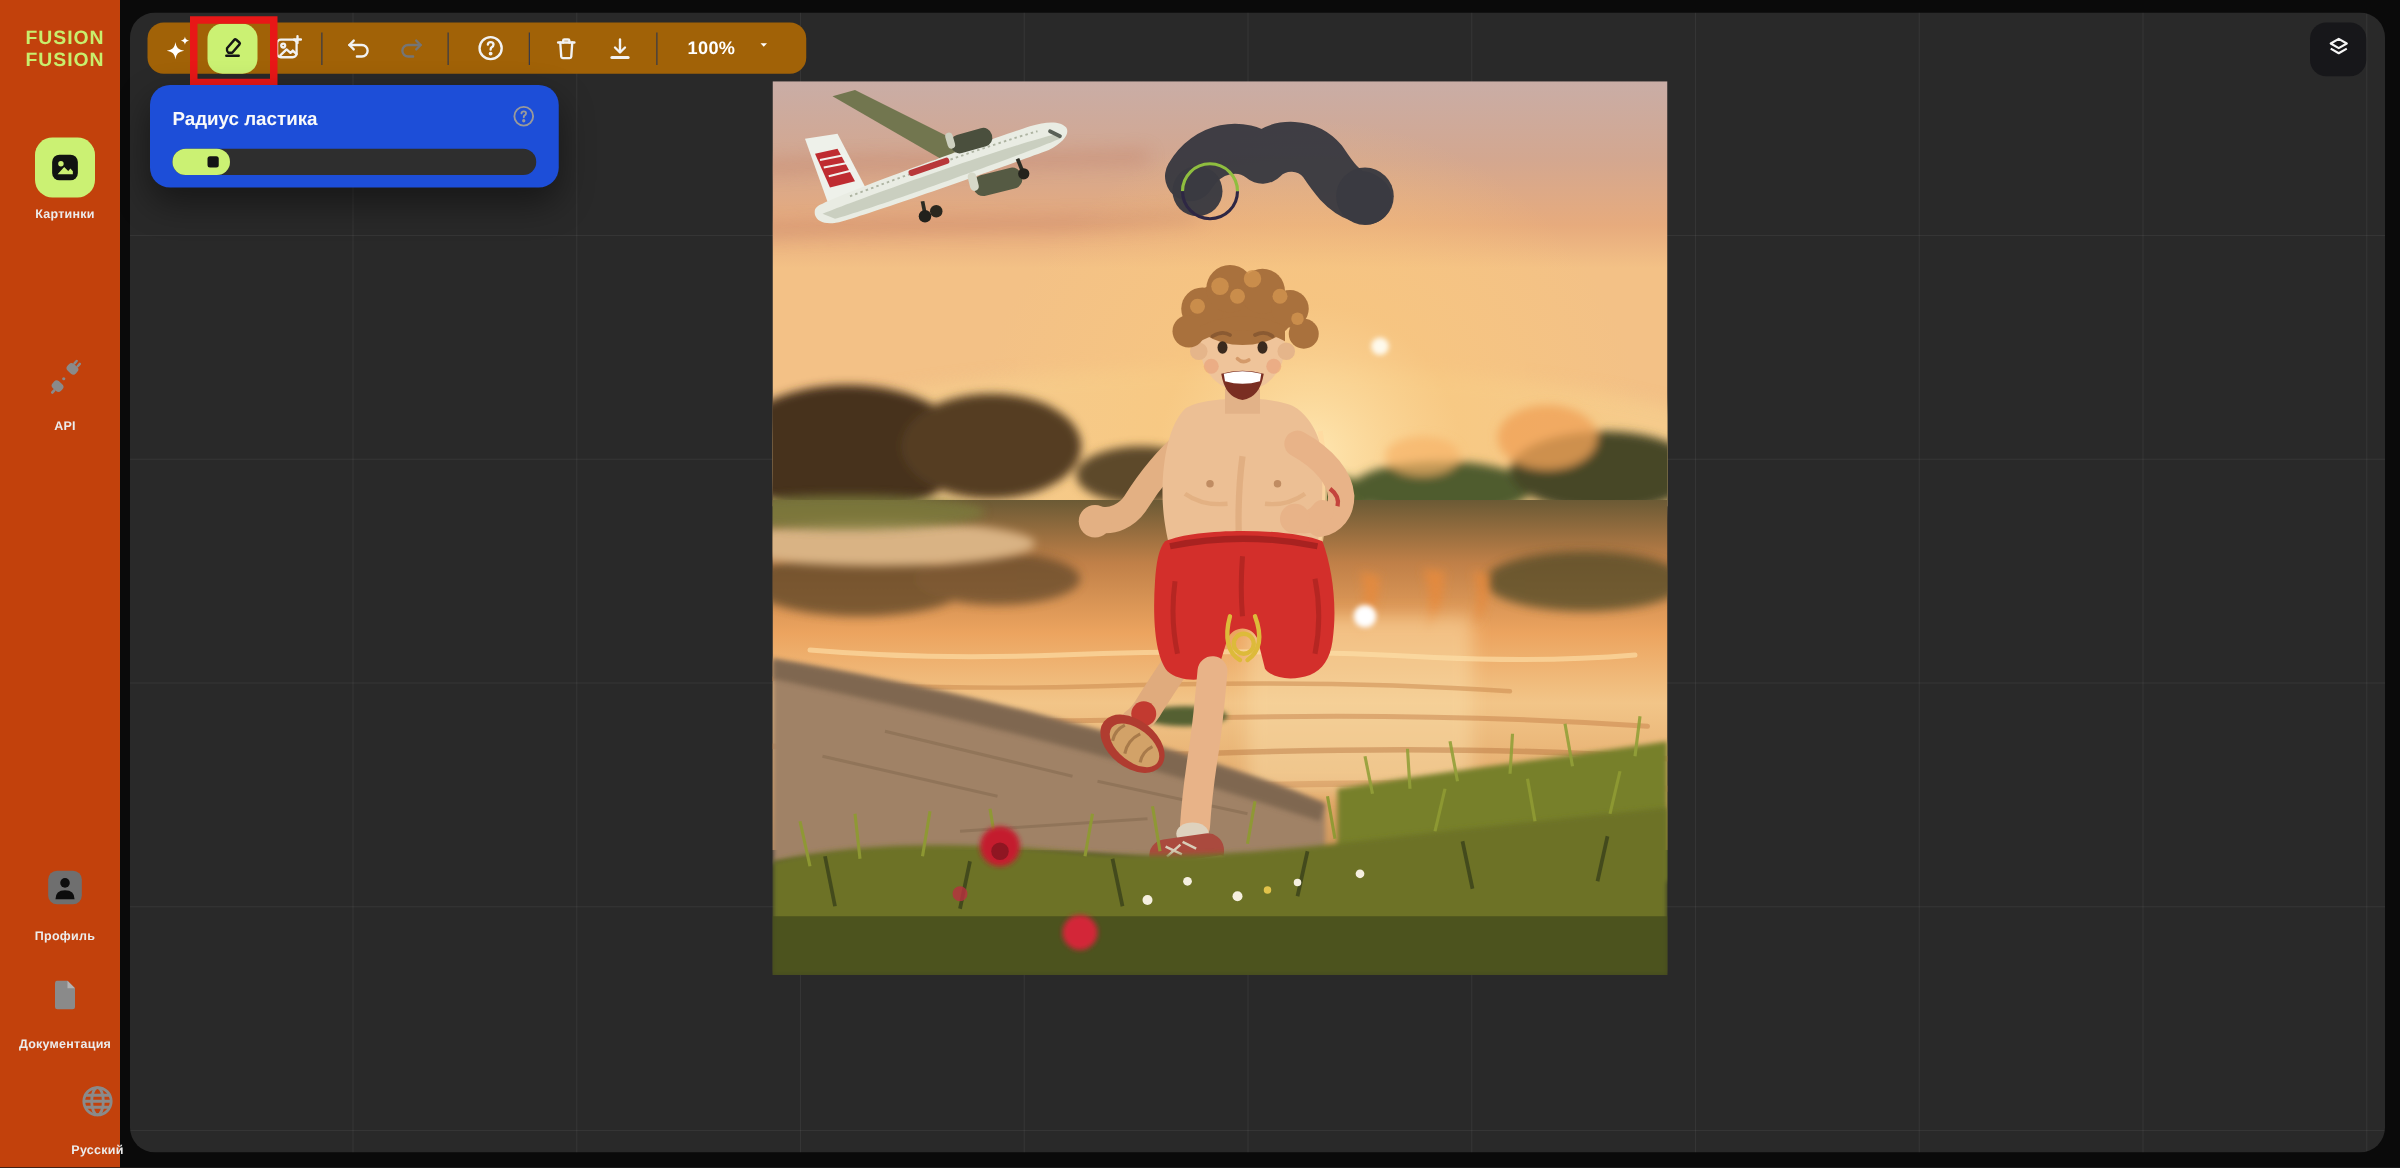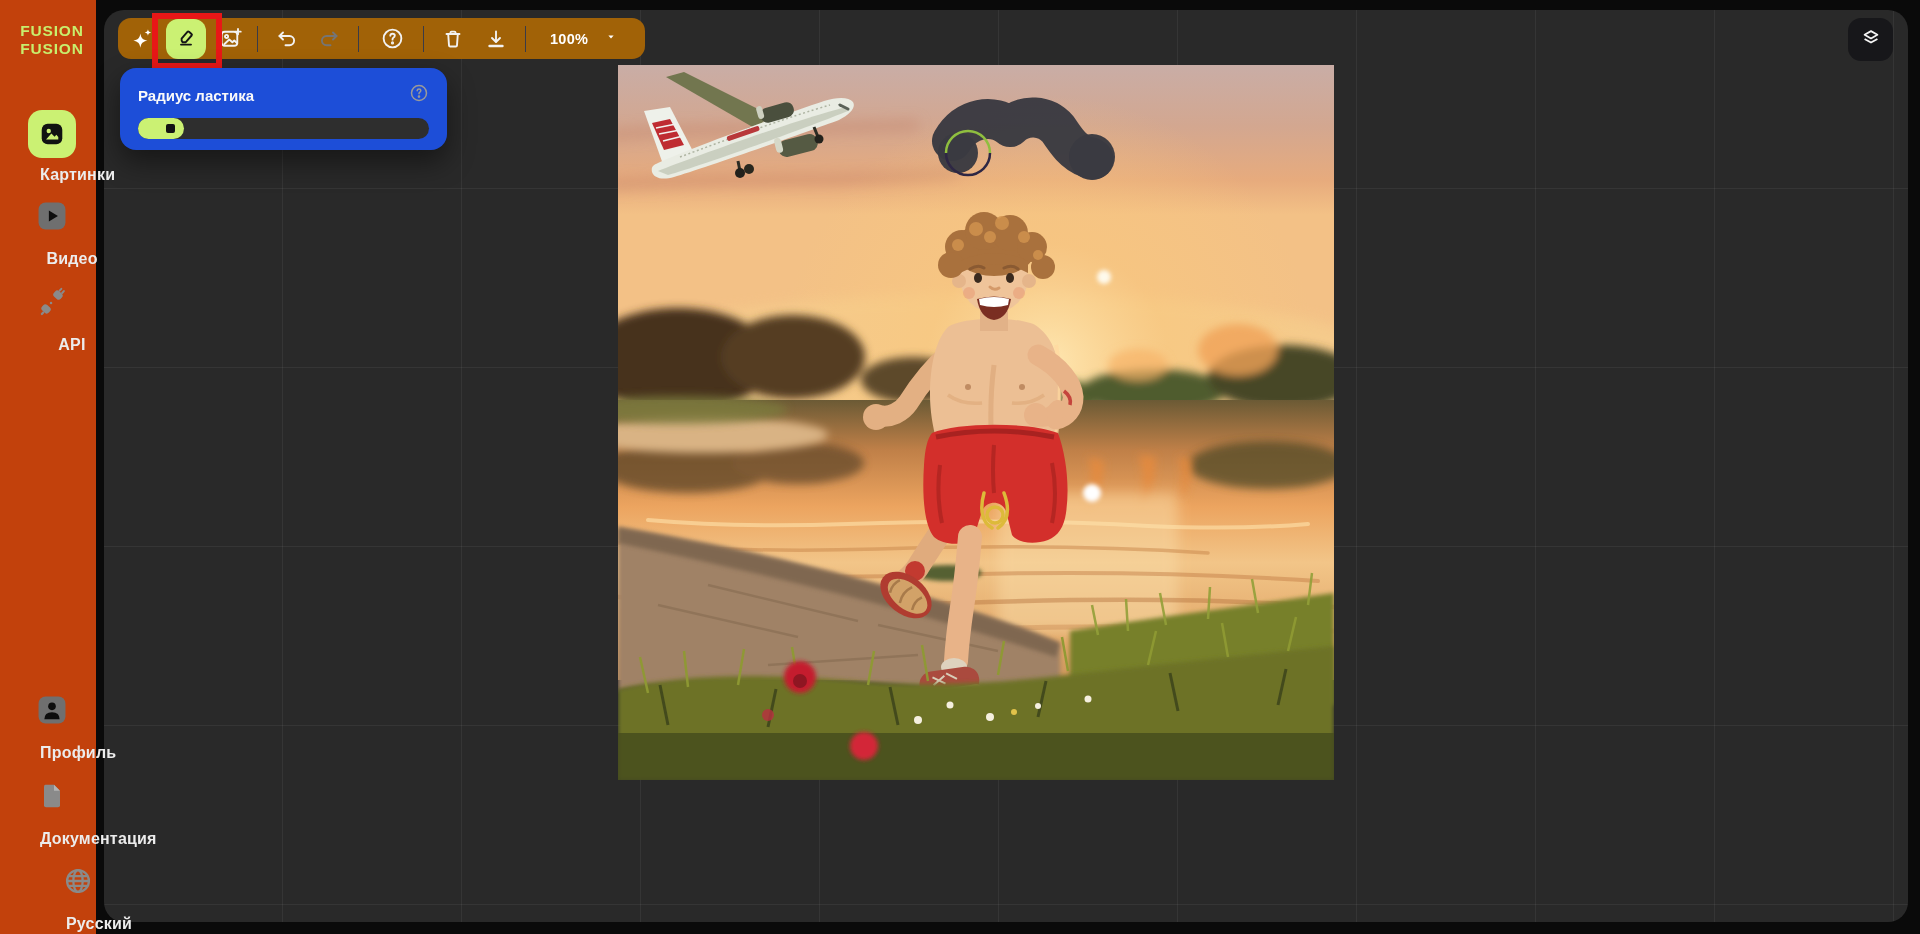--- a/index.html
+++ b/index.html
@@ -9,21 +9,21 @@
     font-family:"Liberation Sans","DejaVu Sans",sans-serif;
     -webkit-font-smoothing:antialiased;
   }
   
   .sidebar{position:absolute;left:0;top:0;width:96px;height:934px;background:#c2410c;z-index:30;}
   .logo{position:absolute;top:22px;left:0;width:104px;text-align:center;
     color:#c8ee6d;font-weight:800;font-size:15.5px;line-height:18px;letter-spacing:.8px;}
   .nav-item{position:absolute;left:0;width:104px;text-align:center;cursor:pointer;}
   .nav-icon-wrap{width:104px;height:48px;display:flex;align-items:center;justify-content:center;}
   .nav-active-bg{width:48px;height:48px;border-radius:14px;background:#cbf173;display:flex;align-items:center;justify-content:center;}
-  .nav-label{margin-top:8px;font-size:16px;font-weight:700;color:#ececec;letter-spacing:.2px;margin-left:40px;}
+  .nav-label{margin-top:8px;font-size:10px;font-weight:700;color:#ececec;letter-spacing:.2px;}
   
   .canvas-panel{position:absolute;left:104px;top:10px;width:1804px;height:912px;border-radius:20px;
     background-color:#292929;
     background-image:
       linear-gradient(to right, rgba(255,255,255,.055) 1px, transparent 1px),
       linear-gradient(to bottom, rgba(255,255,255,.055) 1px, transparent 1px);
     background-size:179px 179px;background-position:-1px -1px;z-index:1;}
   
   .toolbar{position:absolute;left:118px;top:18px;height:41px;width:527px;background:#a16207;border-radius:13px;
     display:flex;align-items:center;padding:0;z-index:20;}
@@ -65,31 +65,20 @@
         <svg width="26" height="26" viewBox="0 0 24 24">
             <rect x="2.5" y="2.5" width="19" height="19" rx="5.5" fill="#111311"></rect>
             <circle cx="9" cy="9.2" r="2" fill="#cbf173"></circle>
             <path d="M6.5 17 L11.4 11.6 L14.4 14.5 L16 12.8 L17.8 14.8 L17.8 17 Z" fill="#cbf173"></path>
           </svg>
       </span>
     </div>
     <div class="nav-label">Картинки</div>
   </div>
 
-  <div class="nav-item" style="top:194px;">
-    <div class="nav-icon-wrap">
-      <span>
-        <svg width="34" height="34" viewBox="0 0 24 24">
-            <rect x="2.5" y="2.5" width="19" height="19" rx="5" fill="#6f6f6f"></rect>
-            <path d="M9.8 8.1 L16.2 12 L9.8 15.9 Z" fill="#0d0d0d"></path>
-          </svg>
-      </span>
-    </div>
-    <div class="nav-label">Видео</div>
-  </div>
 
   <div class="nav-item" style="top:280px;">
     <div class="nav-icon-wrap">
       <span>
         <svg width="34" height="34" viewBox="0 0 24 24" fill="#8a8a8a">
           <g transform="rotate(42 16.4 6.9)">
               <rect x="13.2" y="4.6" width="6.4" height="5.2" rx="2"></rect>
               <rect x="14.5" y="1.6" width="1.4" height="3.2" rx=".7"></rect>
               <rect x="16.9" y="1.6" width="1.4" height="3.2" rx=".7"></rect>
             </g>

